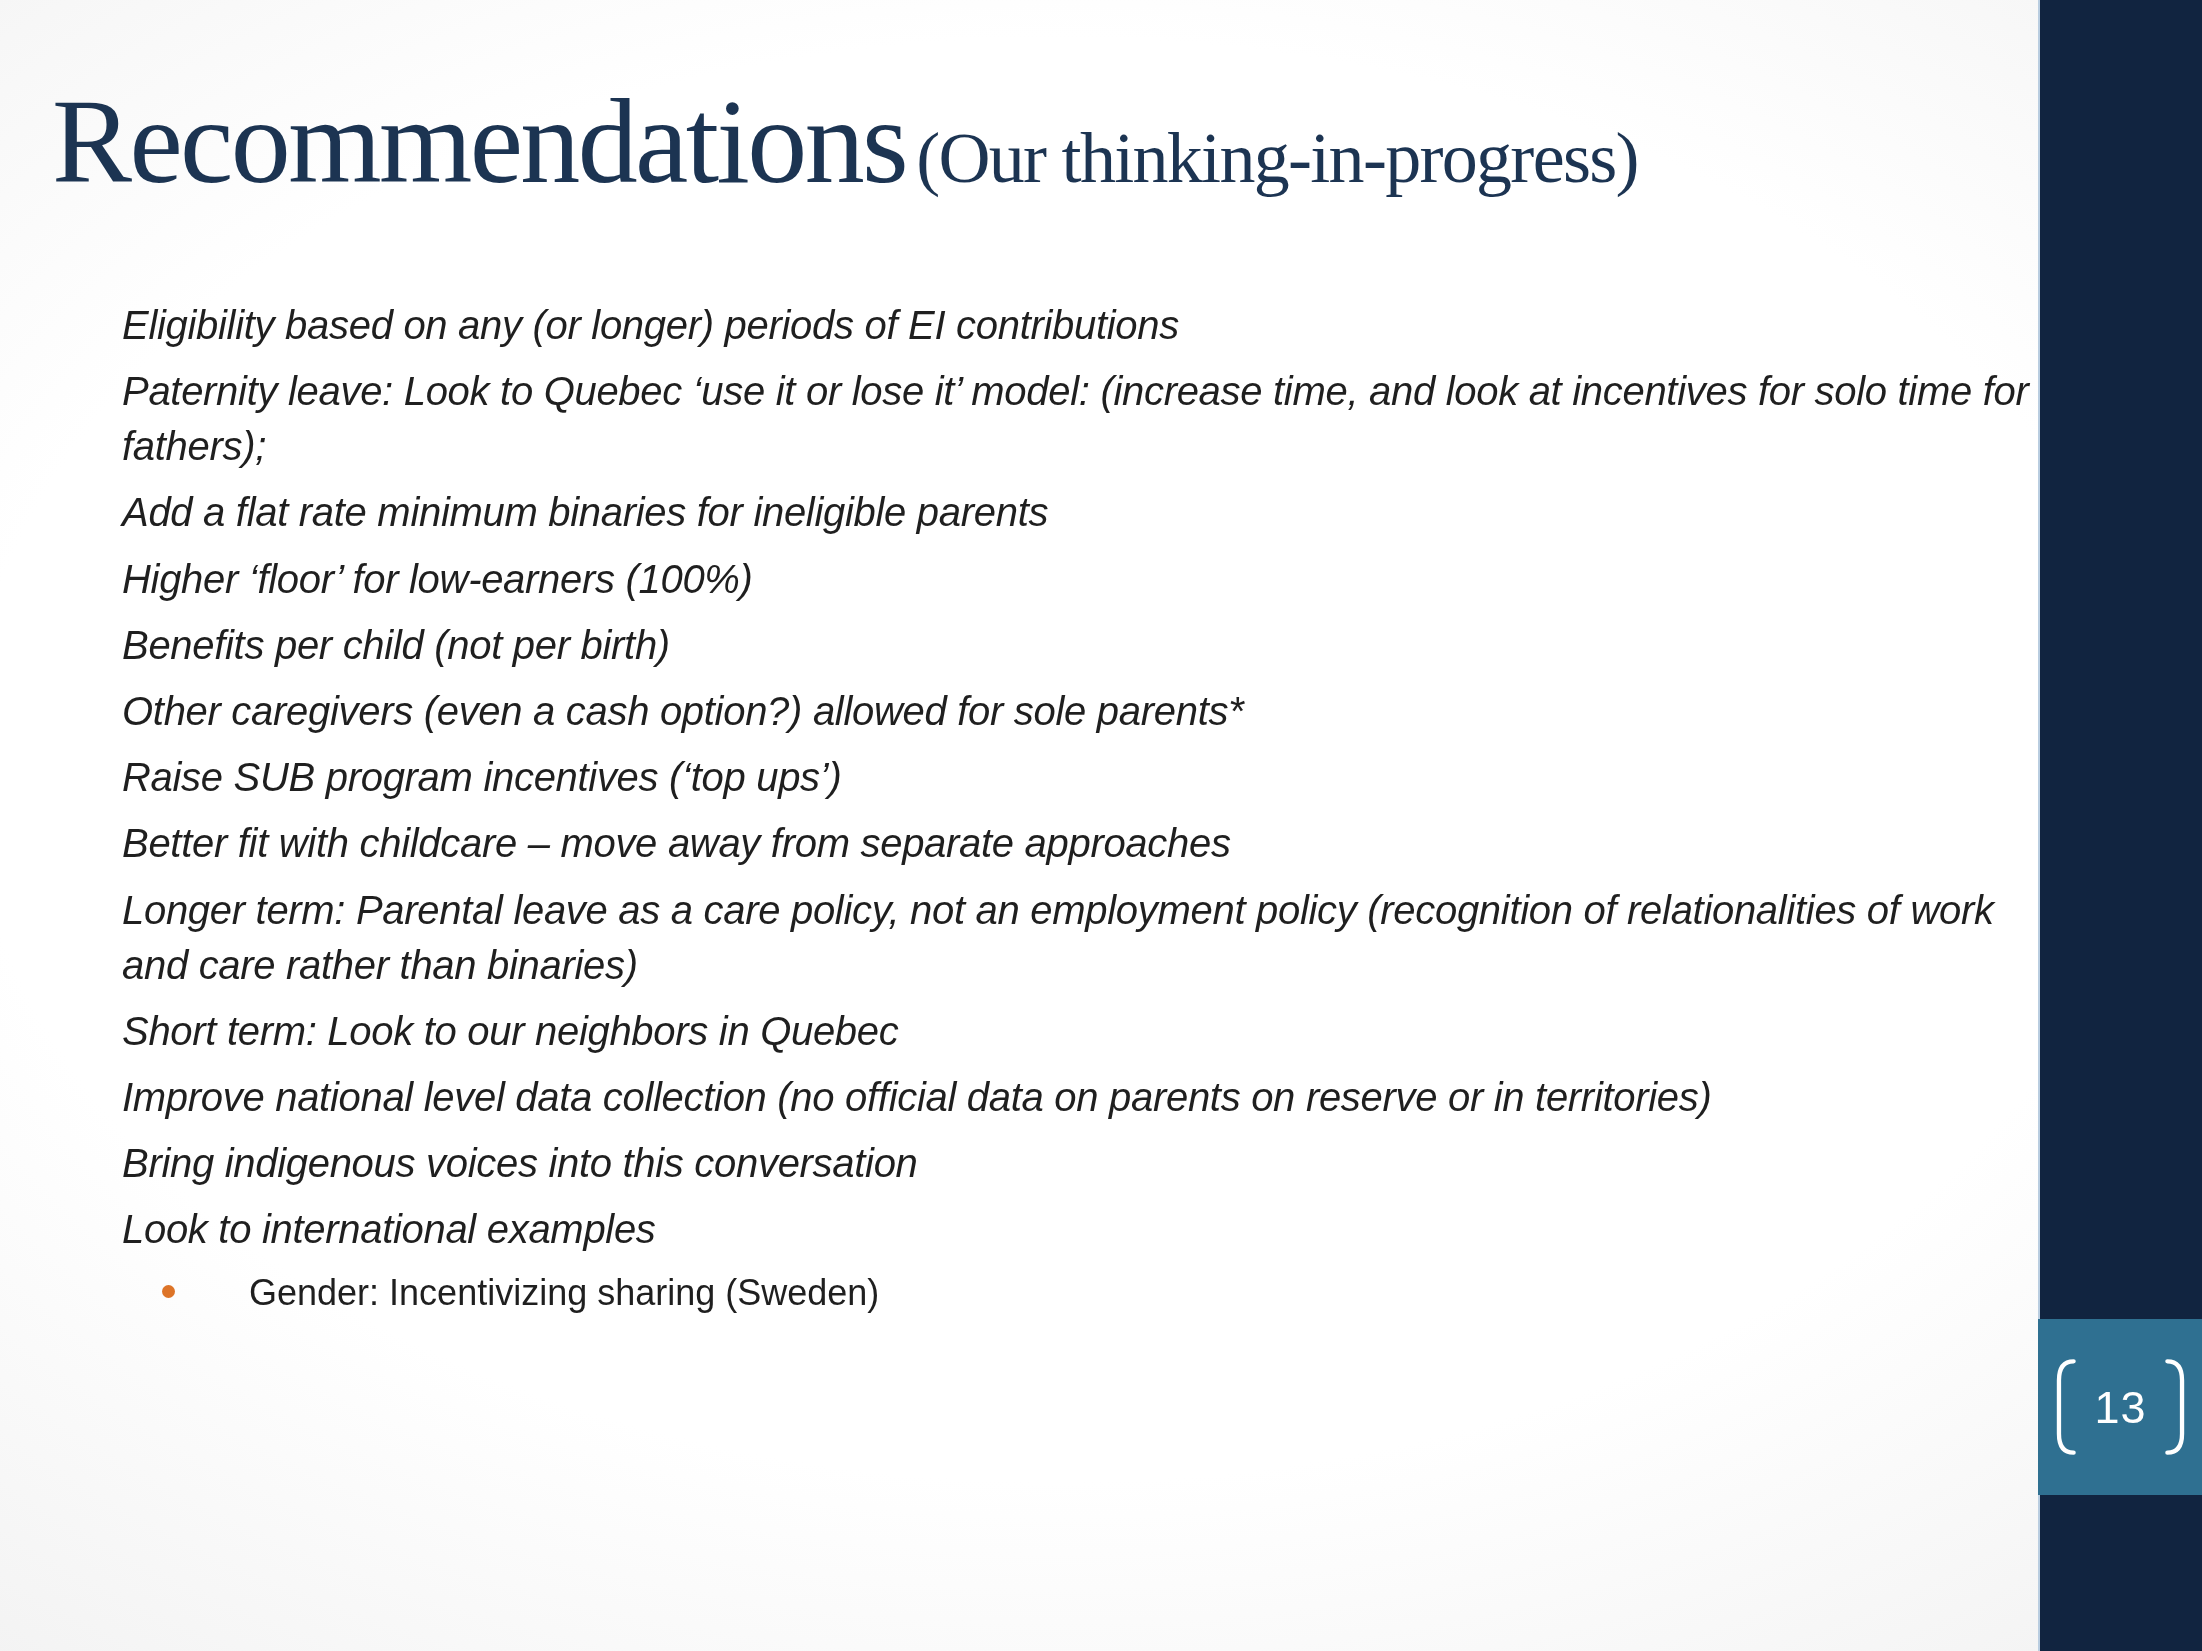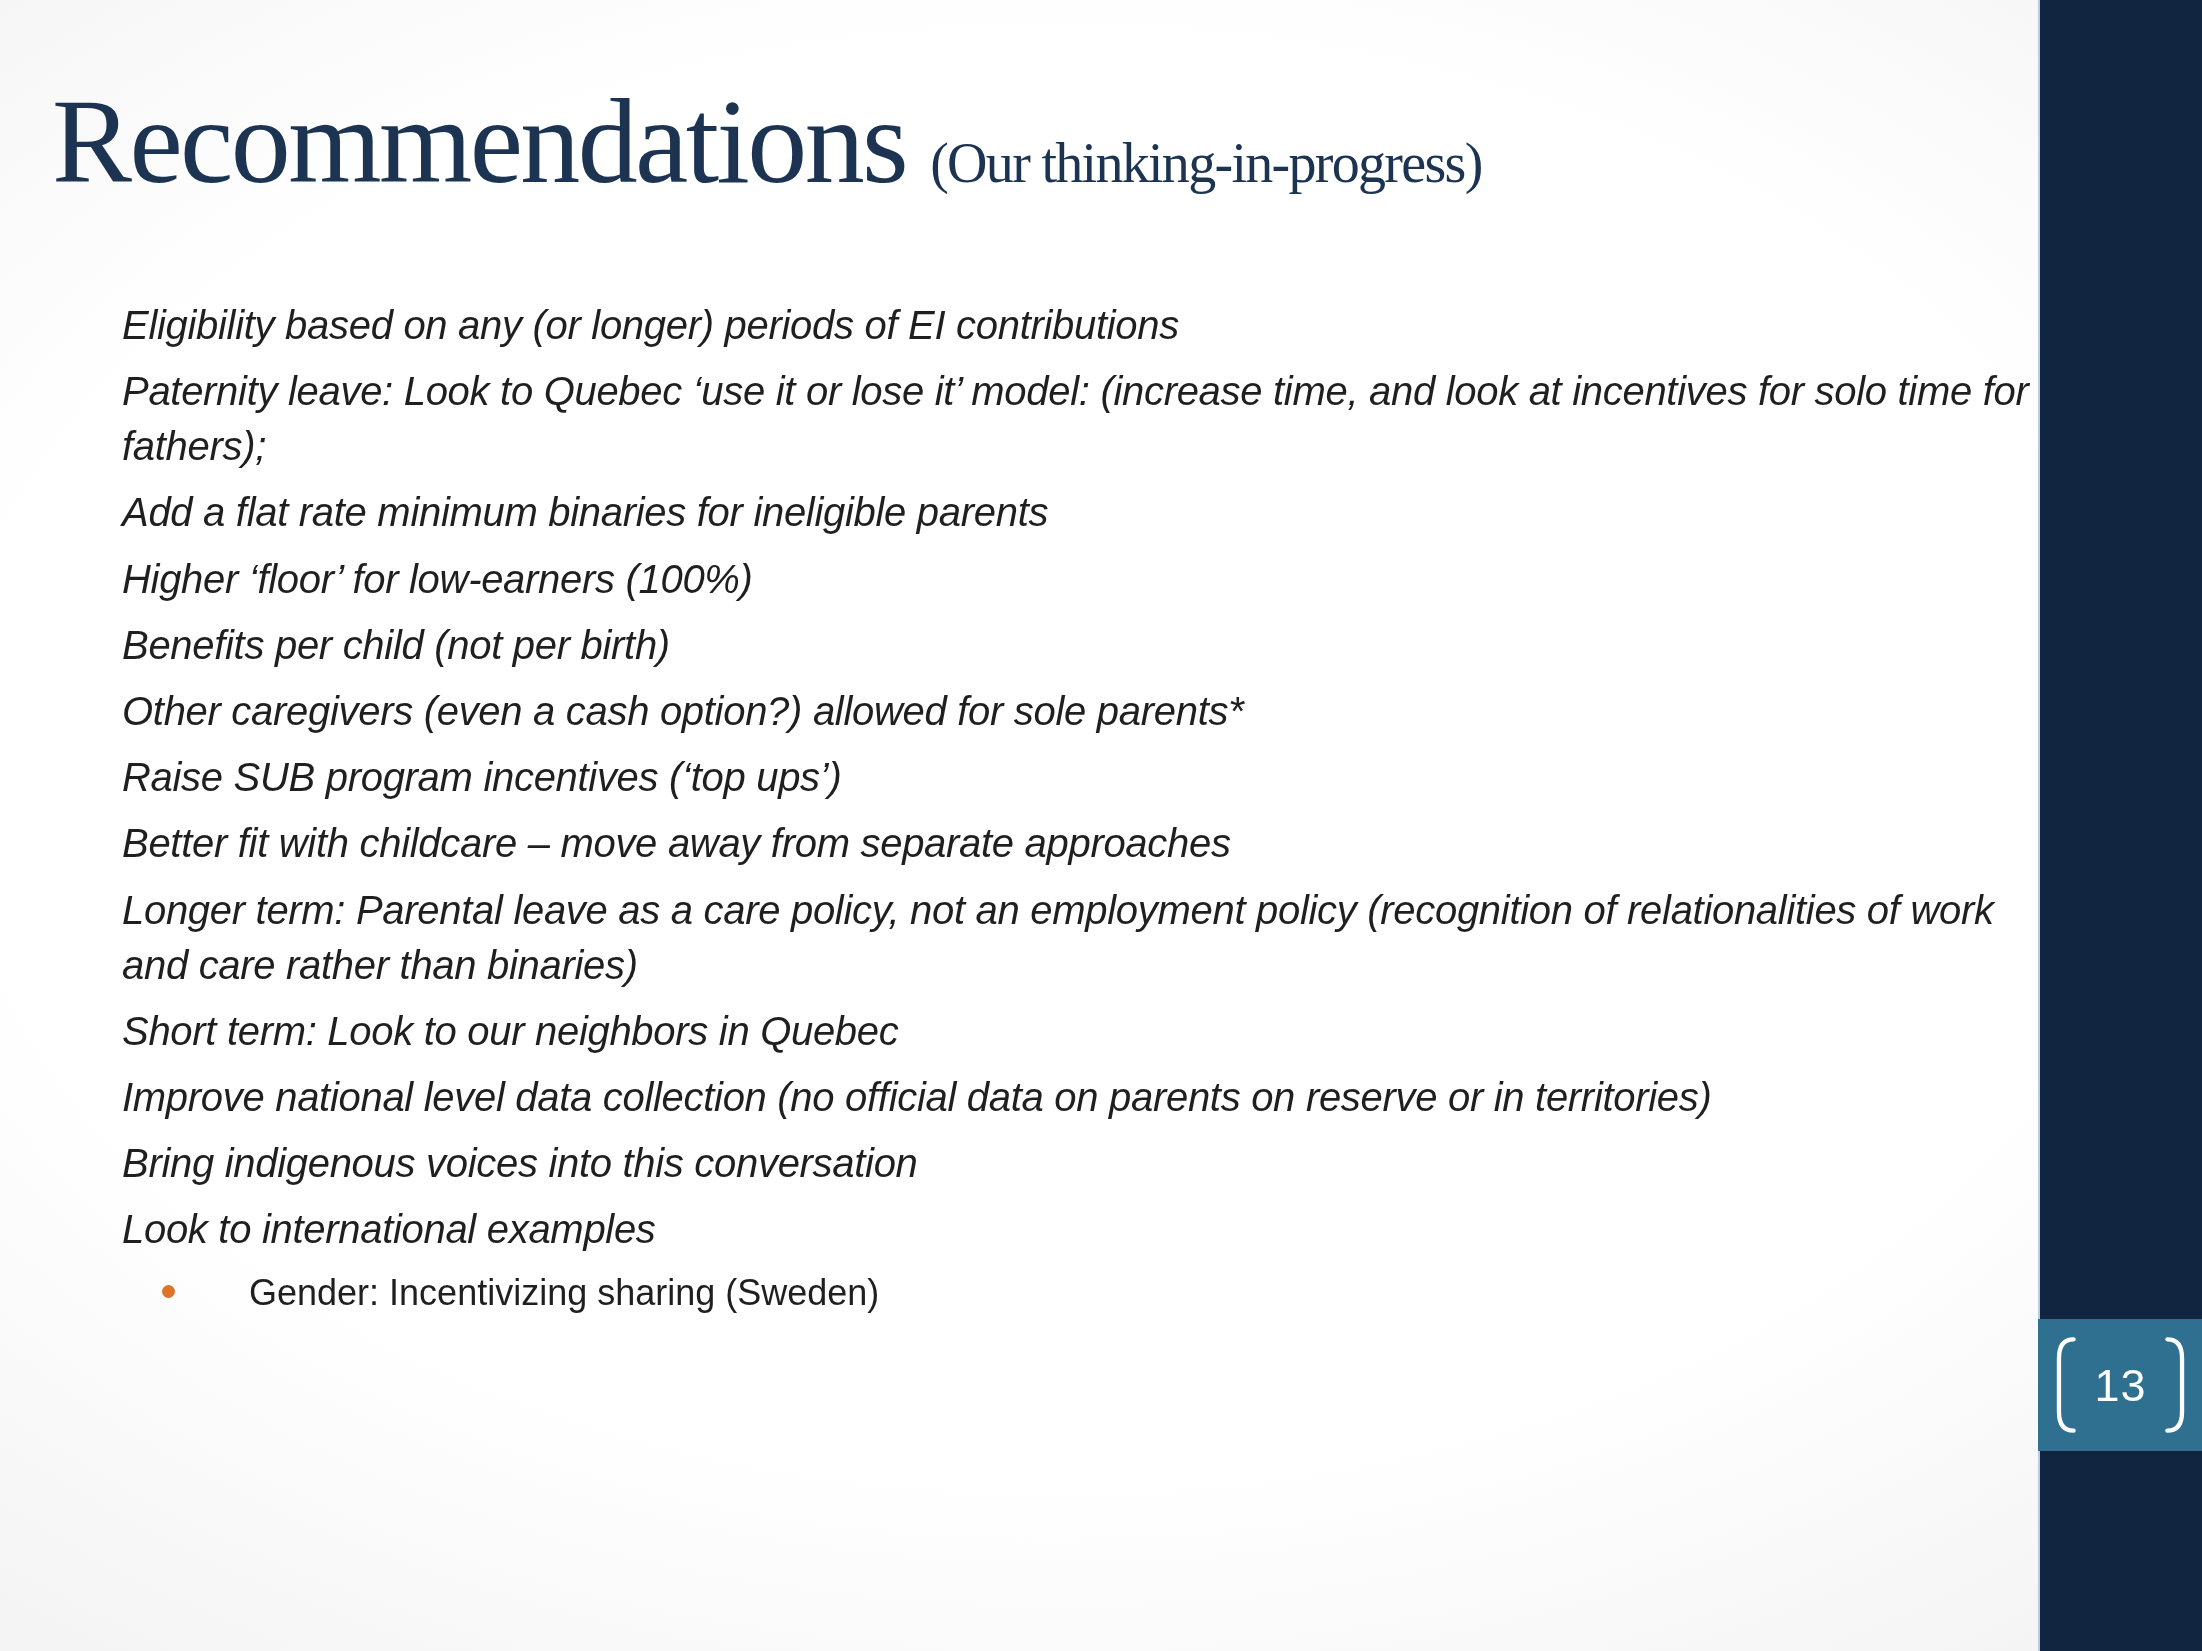--- a/index.html
+++ b/index.html
@@ -15,21 +15,21 @@
     position:absolute;top:0;right:0;bottom:0;
     width:165px;
     background:#112440;
     border-left:2.6px solid #b9cde0;
     box-sizing:border-box;
   }
   .page-badge{
     position:absolute;
     right:0;
     top:1319px;
-    width:165px;height:132px;
+    width:165px;height:176px;
     background:#2f7091;
     box-sizing:border-box;
     display:flex;
     align-items:center;
     justify-content:space-between;
     padding:0 13.8px;
   }
   .page-badge .num{
     color:#ffffff;
     font-size:45px;
@@ -45,23 +45,23 @@
     white-space:nowrap;
     color:#1c3452;
     font-family:"Liberation Serif", serif;
   }
   .title .main{
     font-size:120px;
     letter-spacing:-2.6px;
     line-height:1.1;
   }
   .title .sub{
-    font-size:56px;
+    font-size:72px;
     letter-spacing:-1.7px;
-    margin-left:24px;
+    margin-left:10px;
   }
   
   .body-text{
     position:absolute;
     left:122px;top:298px;
     width:1919px;
     color:#1f1f1f;
   }
   ul.main-list{
     list-style:none;

